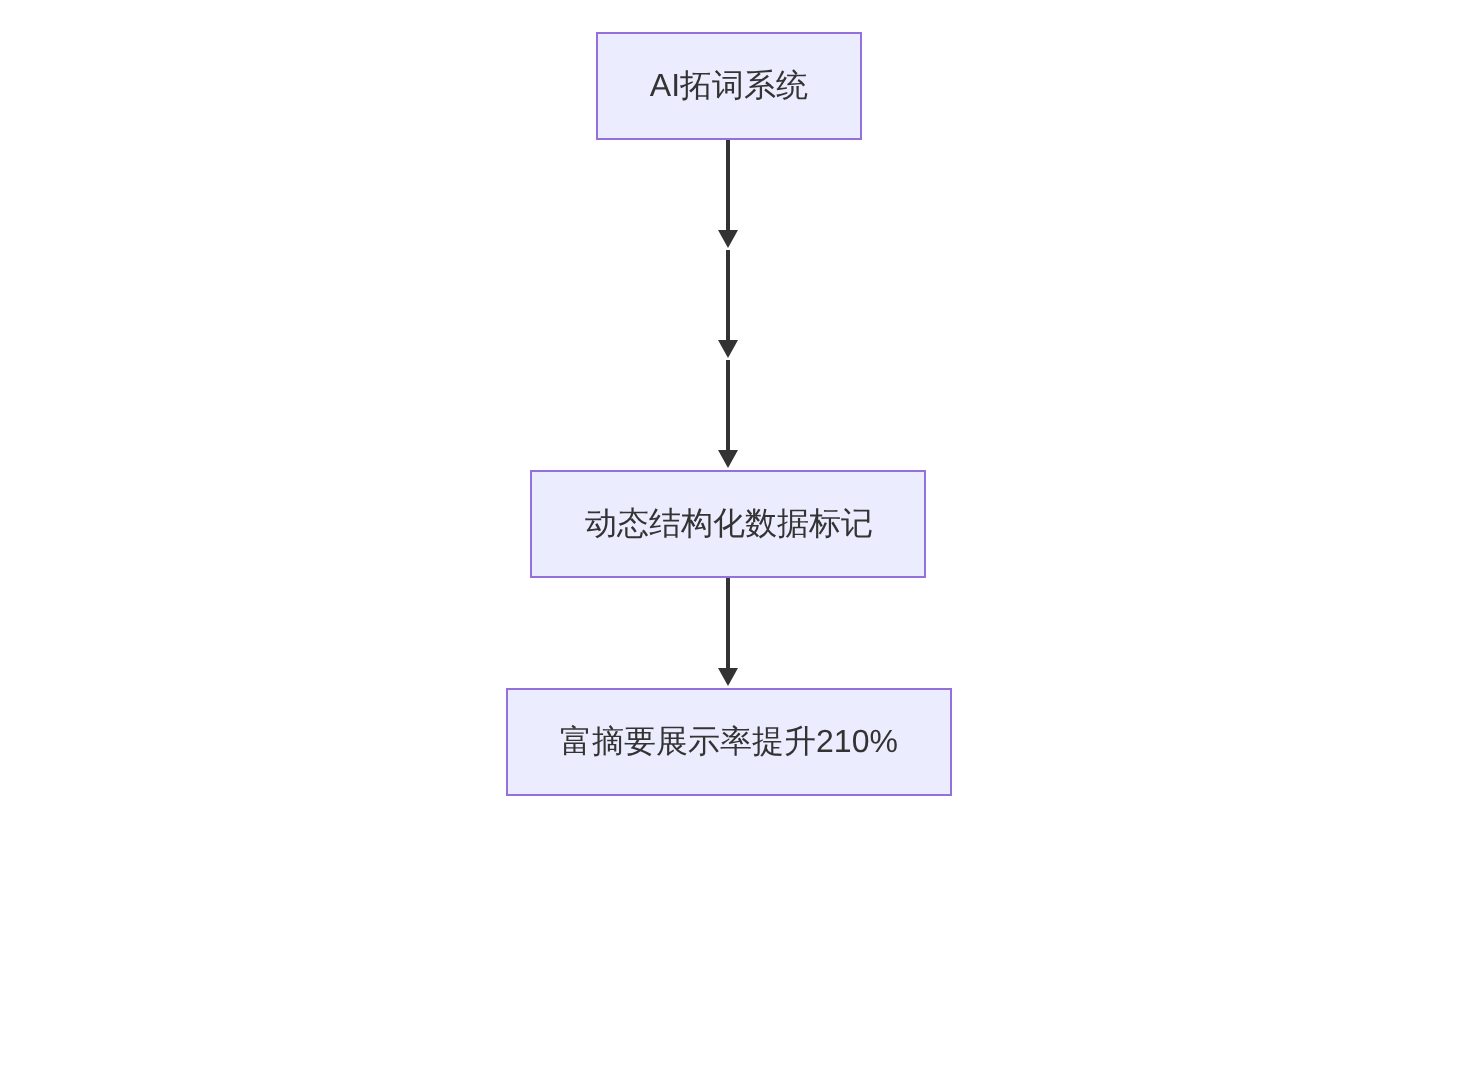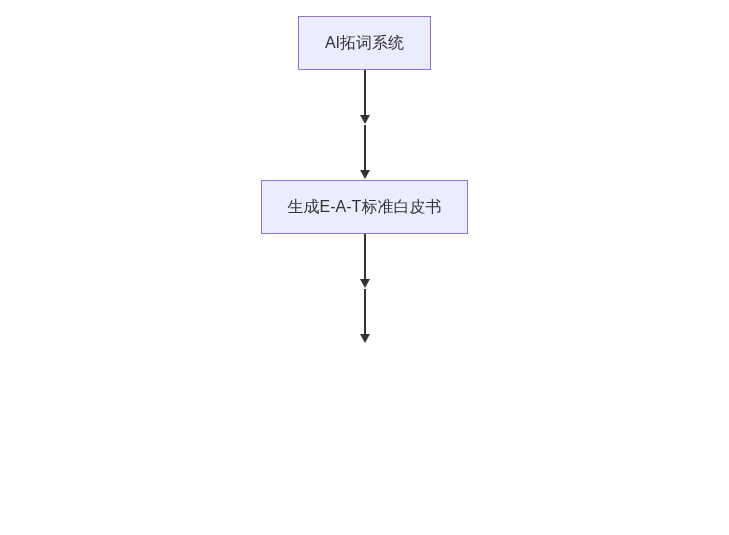--- a/index.html
+++ b/index.html
@@ -71,28 +71,29 @@
       <div class="line"></div>
       <div class="head"></div>
     </div>
 
 
     <div class="edge">
       <div class="line"></div>
       <div class="head"></div>
     </div>
 
-    <div class="node">生成E-A-T标准白皮书</div>
 
     <div class="edge">
       <div class="line"></div>
       <div class="head"></div>
     </div>
 
+    <div class="node">动态结构化数据标记</div>
 
     <div class="edge">
       <div class="line"></div>
       <div class="head"></div>
     </div>
 
+    <div class="node">富摘要展示率提升210%</div>
 
   </div>
 </div>
 
 </body></html>

